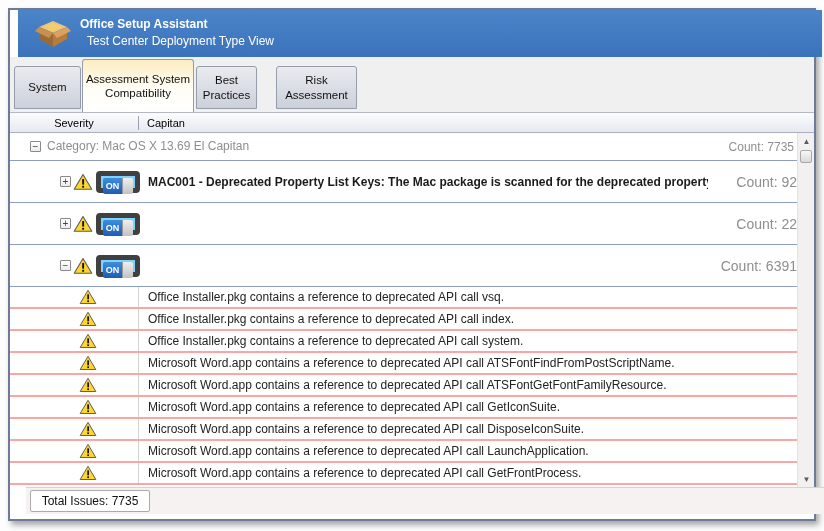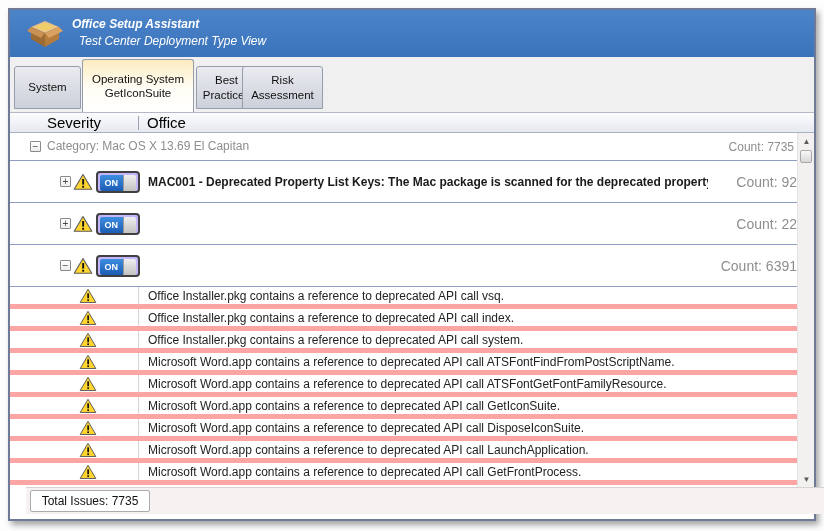--- a/index.html
+++ b/index.html
@@ -5,76 +5,76 @@
   * { margin:0; padding:0; box-sizing:border-box; }
   html,body { width:824px; height:531px; background:#fdfdfd; font-family:"Liberation Sans", sans-serif; overflow:hidden; }
 
   .window {
     position:absolute; left:8px; top:8px; width:808px; height:513px;
     border:2px solid #6f7a96; background:#fff;
     box-shadow:3px 4px 6px rgba(0,0,0,0.35);
   }
 
   
-  .titlebar { position:absolute; left:0; top:0; width:100%; height:47px;
-    background:linear-gradient(#4b84c9, var(--header-blue,#3a73ba));font-style:italic; }
+  .titlebar { position:absolute; left:8px; top:0; width:100%; height:47px;
+    background:linear-gradient(#4b84c9, var(--header-blue,#3a73ba)); }
   .app-icon { position:absolute; left:16px; top:8px; width:38px; height:31px; }
   .titlebar .title { position:absolute; left:62px; top:7px; color:#fff; font-size:12px; font-weight:bold; }
   .titlebar .subtitle { position:absolute; left:62px; top:24px; color:#fff; font-size:12px;margin-left:7px; }
 
   
   .tabstrip { position:absolute; left:0; top:47px; width:100%; height:55px; background:#f0f0f0; }
   .tab { position:absolute; display:flex; align-items:center; justify-content:center; text-align:center;
     font-size:11.5px; color:#111; line-height:1.25;
     border:1px solid #959dac; border-radius:3px 3px 0 0;
     background:linear-gradient(#e9ebef, #ccd0da); cursor:default; }
   .tab.inactive { top:9px; height:43px; }
   .tab.active { top:2px; height:53px; border-bottom:none; z-index:3;
     background:linear-gradient(var(--active-tab-tint,#fdecc0) 0%, #fffdf6 55%, #ffffff 100%); }
   .tab1 { left:4px;  width:67px; }
   .tab2 { left:72px; width:112px; }
   .tab3 { left:186px; width:61px; }
-  .tab4 { left:232px; width:81px; }
+  .tab4 { left:266px; width:81px; }
 
   
   .grid-header { position:absolute; left:0; top:102px; width:100%; height:21px;
     background:linear-gradient(#fcfcfd, #e6e9f0);
     border-top:1px solid #b2b8c5; border-bottom:1px solid #a9b0bf;
-    display:flex; align-items:center; font-size:15px; color:#000; }
+    display:flex; align-items:center; font-size:11px; color:#000; }
   .gh-sev { width:128px; text-align:center; }
   .gh-divider { width:1px; height:14px; background:#9aa1b2; }
   .gh-msg { padding-left:8px; }
 
   
   .content { position:absolute; left:0; top:123px; width:789px; height:354px; background:#fff; overflow:hidden; }
 
   .category-row { position:relative; height:28px; border-bottom:1px solid #8e9dc2; }
   .expander { position:absolute; width:11px; height:11px; top:50%; margin-top:-6px;
     border:1px solid #8a8a8a; background:linear-gradient(#fff,#ececec); border-radius:1px;
     font-size:10px; line-height:9px; text-align:center; color:#444; cursor:pointer; }
   .category-row .expander { left:20px; }
   .category-label { position:absolute; left:37px; top:6px; font-size:12px; color:#8e8e8e; }
   .category-count { position:absolute; right:5px; top:7px; font-size:12px; color:#8e8e8e; }
 
   .rule-row { position:relative; height:42px; border-bottom:1px solid #8e9dc2; background:#fff; }
   .rule-row .expander { left:50px; }
   .rule-row .warn { position:absolute; left:63px; top:50%; margin-top:-9px; }
   .toggle { position:absolute; left:86px; top:50%; margin-top:-11px; width:44px; height:22px;
-    border:2px solid #404040; border-radius:4px; background:#c4b5fd; padding:2px; display:flex; cursor:pointer; }
+    border:5px solid #404040; border-radius:4px; background:#7dd3fc; padding:2px; display:flex; cursor:pointer; }
   .toggle-on { width:24px; height:16px; border-radius:2px 0 0 2px;
     background:linear-gradient(var(--toggle-blue,#3d8ee0), #1d5cb4);
     color:#fff; font-size:9px; font-weight:bold; display:flex; align-items:center; justify-content:center; }
   .toggle-knob { width:14px; height:16px; border-radius:0 2px 2px 0;
     background:linear-gradient(#efefef,#c2c2c2); border-left:1px solid #9a9a9a; }
   .rule-title { position:absolute; left:138px; top:50%; transform:translateY(-50%);
     font-size:12px; font-weight:bold; color:#1b1b1b; white-space:nowrap; overflow:hidden; max-width:560px; }
   .rule-count { position:absolute; right:2px; top:50%; transform:translateY(-50%);
     font-size:14px; color:#8e8e8e; white-space:nowrap; }
 
-  .detail-row { position:relative; height:22px; border-bottom:5px solid #fca5a5; display:flex; align-items:center; }
+  .detail-row { position:relative; height:22px; border-bottom:2px solid #fca5a5; display:flex; align-items:center; }
   .detail-sev { width:128px; display:flex; justify-content:center; padding-left:28px; }
   .detail-divider { width:1px; align-self:stretch; background:#d5d5d5; }
   .detail-msg { padding-left:9px; font-size:12px; color:#222; white-space:nowrap; overflow:hidden; }
 
   
   .scrollbar { position:absolute; right:0; top:123px; width:17px; height:354px;
     background:#f2f1ef; border-left:1px solid #e2e2e0; }
   .sb-btn { position:absolute; left:0; width:17px; height:16px; display:flex; align-items:center;
     justify-content:center; font-size:8px; color:#5a5a5a; cursor:pointer; }
   .sb-up { top:0; } .sb-down { bottom:0; }
@@ -103,29 +103,29 @@
       <polygon points="33,9 19,15 19,29 33,21" fill="#b57c3e"></polygon>
       <polygon points="5,9 1,13 15,20 19,15" fill="#c89054"></polygon>
       <polygon points="33,9 37,13 23,20 19,15" fill="#d9a260"></polygon>
     </svg>
     <div class="title">Office Setup Assistant</div>
     <div class="subtitle">Test Center Deployment Type View</div>
   </div>
 
   <div class="tabstrip">
     <div class="tab tab1 inactive">System</div>
-    <div class="tab tab2 active">Operating System GetIconSuite</div>
+    <div class="tab tab2 active">Assessment System Compatibility</div>
     <div class="tab tab3 inactive">Best Practices</div>
     <div class="tab tab4 inactive">Risk Assessment</div>
   </div>
 
   <div class="grid-header">
     <div class="gh-sev">Severity</div>
     <div class="gh-divider"></div>
-    <div class="gh-msg">Office</div>
+    <div class="gh-msg">Capitan</div>
   </div>
 
   <div class="content">
     <div class="category-row">
       <span class="expander">−</span>
       <span class="category-label">Category: Mac OS X 13.69 El Capitan</span>
       <span class="category-count">Count: 7735</span>
     </div>
     <div id="rules-container">
   <div class="rule-row">

